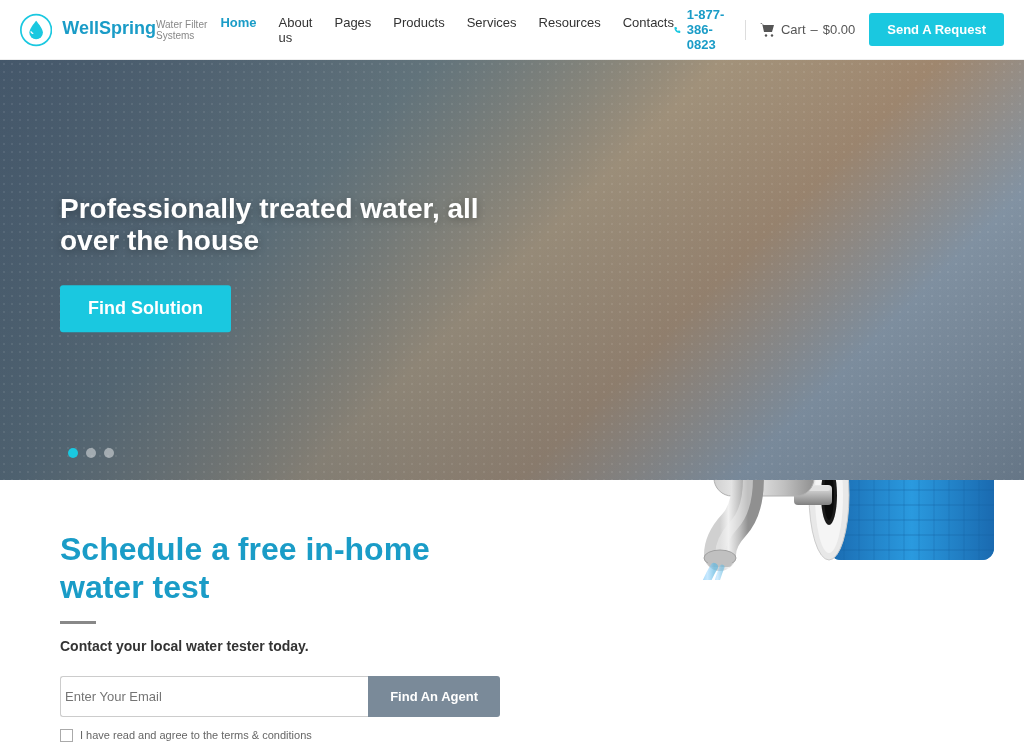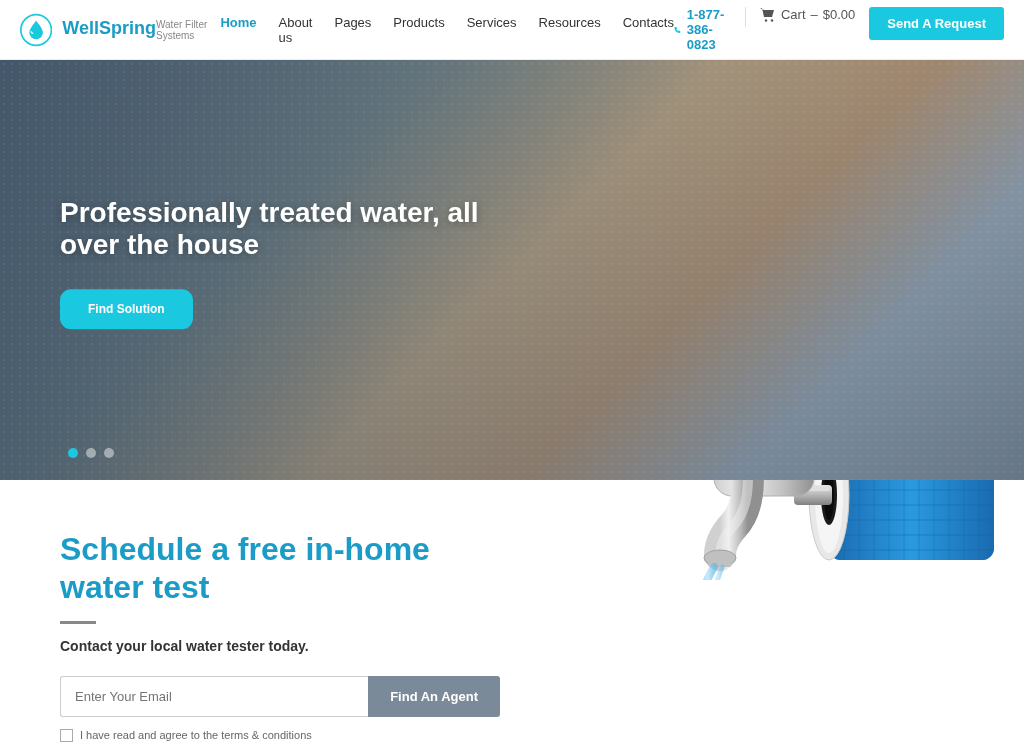--- a/index.html
+++ b/index.html
@@ -46,21 +46,21 @@
     }
     .main-nav a {
       text-decoration: none;
       font-size: 13px;
       color: #333;
       font-weight: 500;
     }
     .main-nav a.active { color: #1a9cc7; font-weight: 700; }
     .header-right {
       display: flex;
-      align-items: flex-start;
+      align-items: center;
       gap: 14px;
     }
     .phone-area {
       display: flex;
       align-items: center;
       gap: 6px;
       font-size: 13px;
       font-weight: 700;
       color: #1a9cc7;
     }
@@ -142,22 +142,22 @@
       color: #fff;
       line-height: 1.15;
       text-shadow: 0 2px 8px rgba(0,0,0,0.3);
       margin-bottom: 28px;
     }
     .btn-find-solution {
       background: #1ac8e0;
       color: #fff;
       border: none;
       padding: 13px 28px;
-      border-radius: 11px;
-      font-size: 12px;
+      border-radius: 3px;
+      font-size: 18px;
       font-weight: 600;
       cursor: pointer;
     }
     .hero-dots {
       position: absolute;
       bottom: 22px;
       left: 68px;
       z-index: 4;
       display: flex;
       gap: 8px;
@@ -206,21 +206,21 @@
     }
     .email-row {
       display: flex;
       gap: 0;
       margin-bottom: 12px;
     }
     .email-input {
       flex: 1;
       border: 1px solid #ccc;
       border-right: none;
-      padding: 12px 14px;
+      padding: 12px 4px;
       font-size: 13px;
       color: #aaa;
       outline: none;
       border-radius: 3px 0 0 3px;
     }
     .btn-find-agent {
       background: #7a8a99;
       color: #fff;
       border: none;
       padding: 12px 22px;

